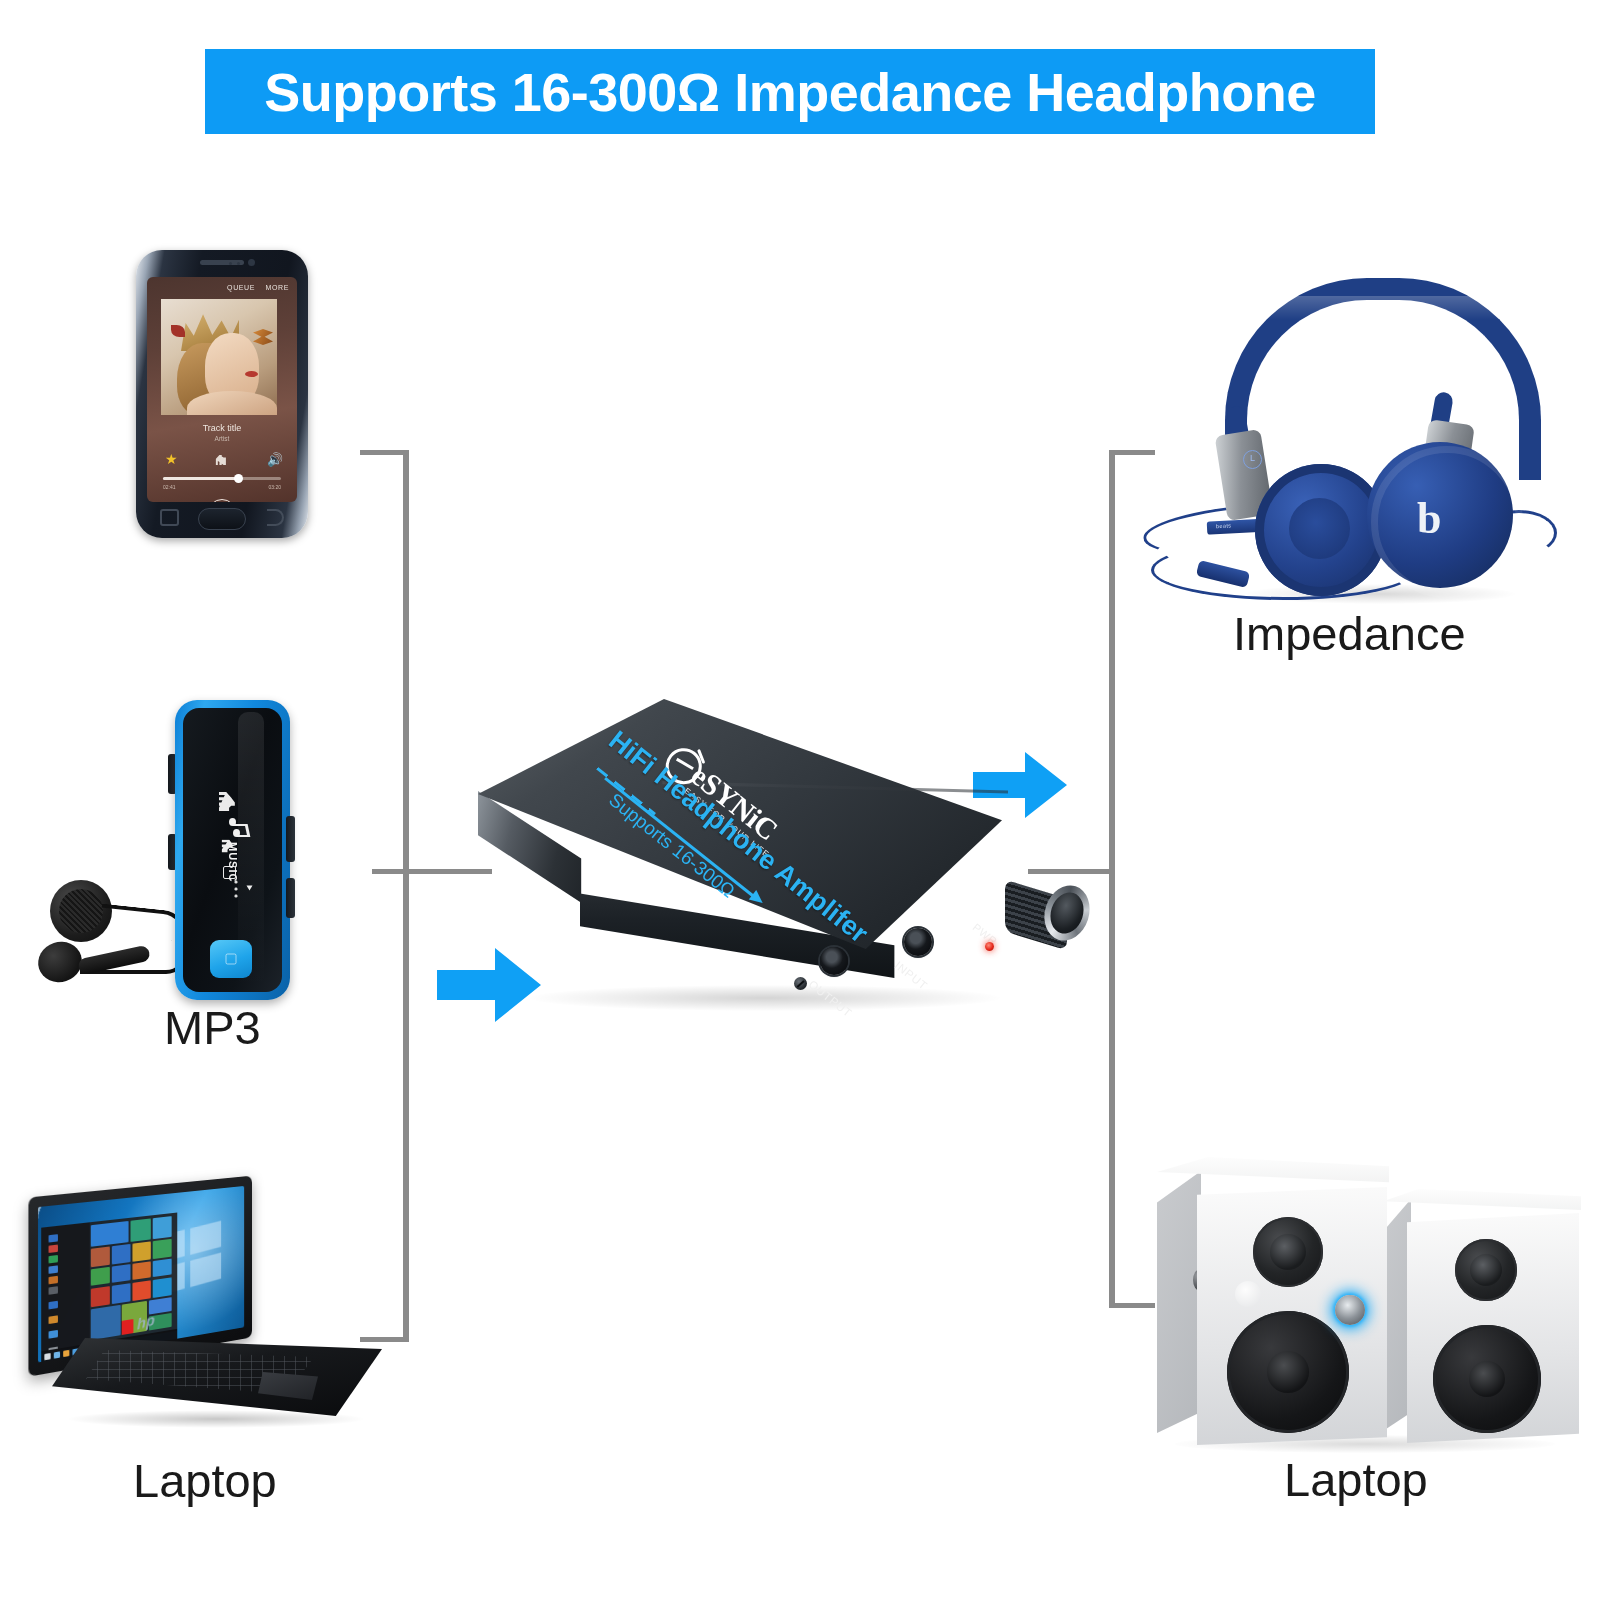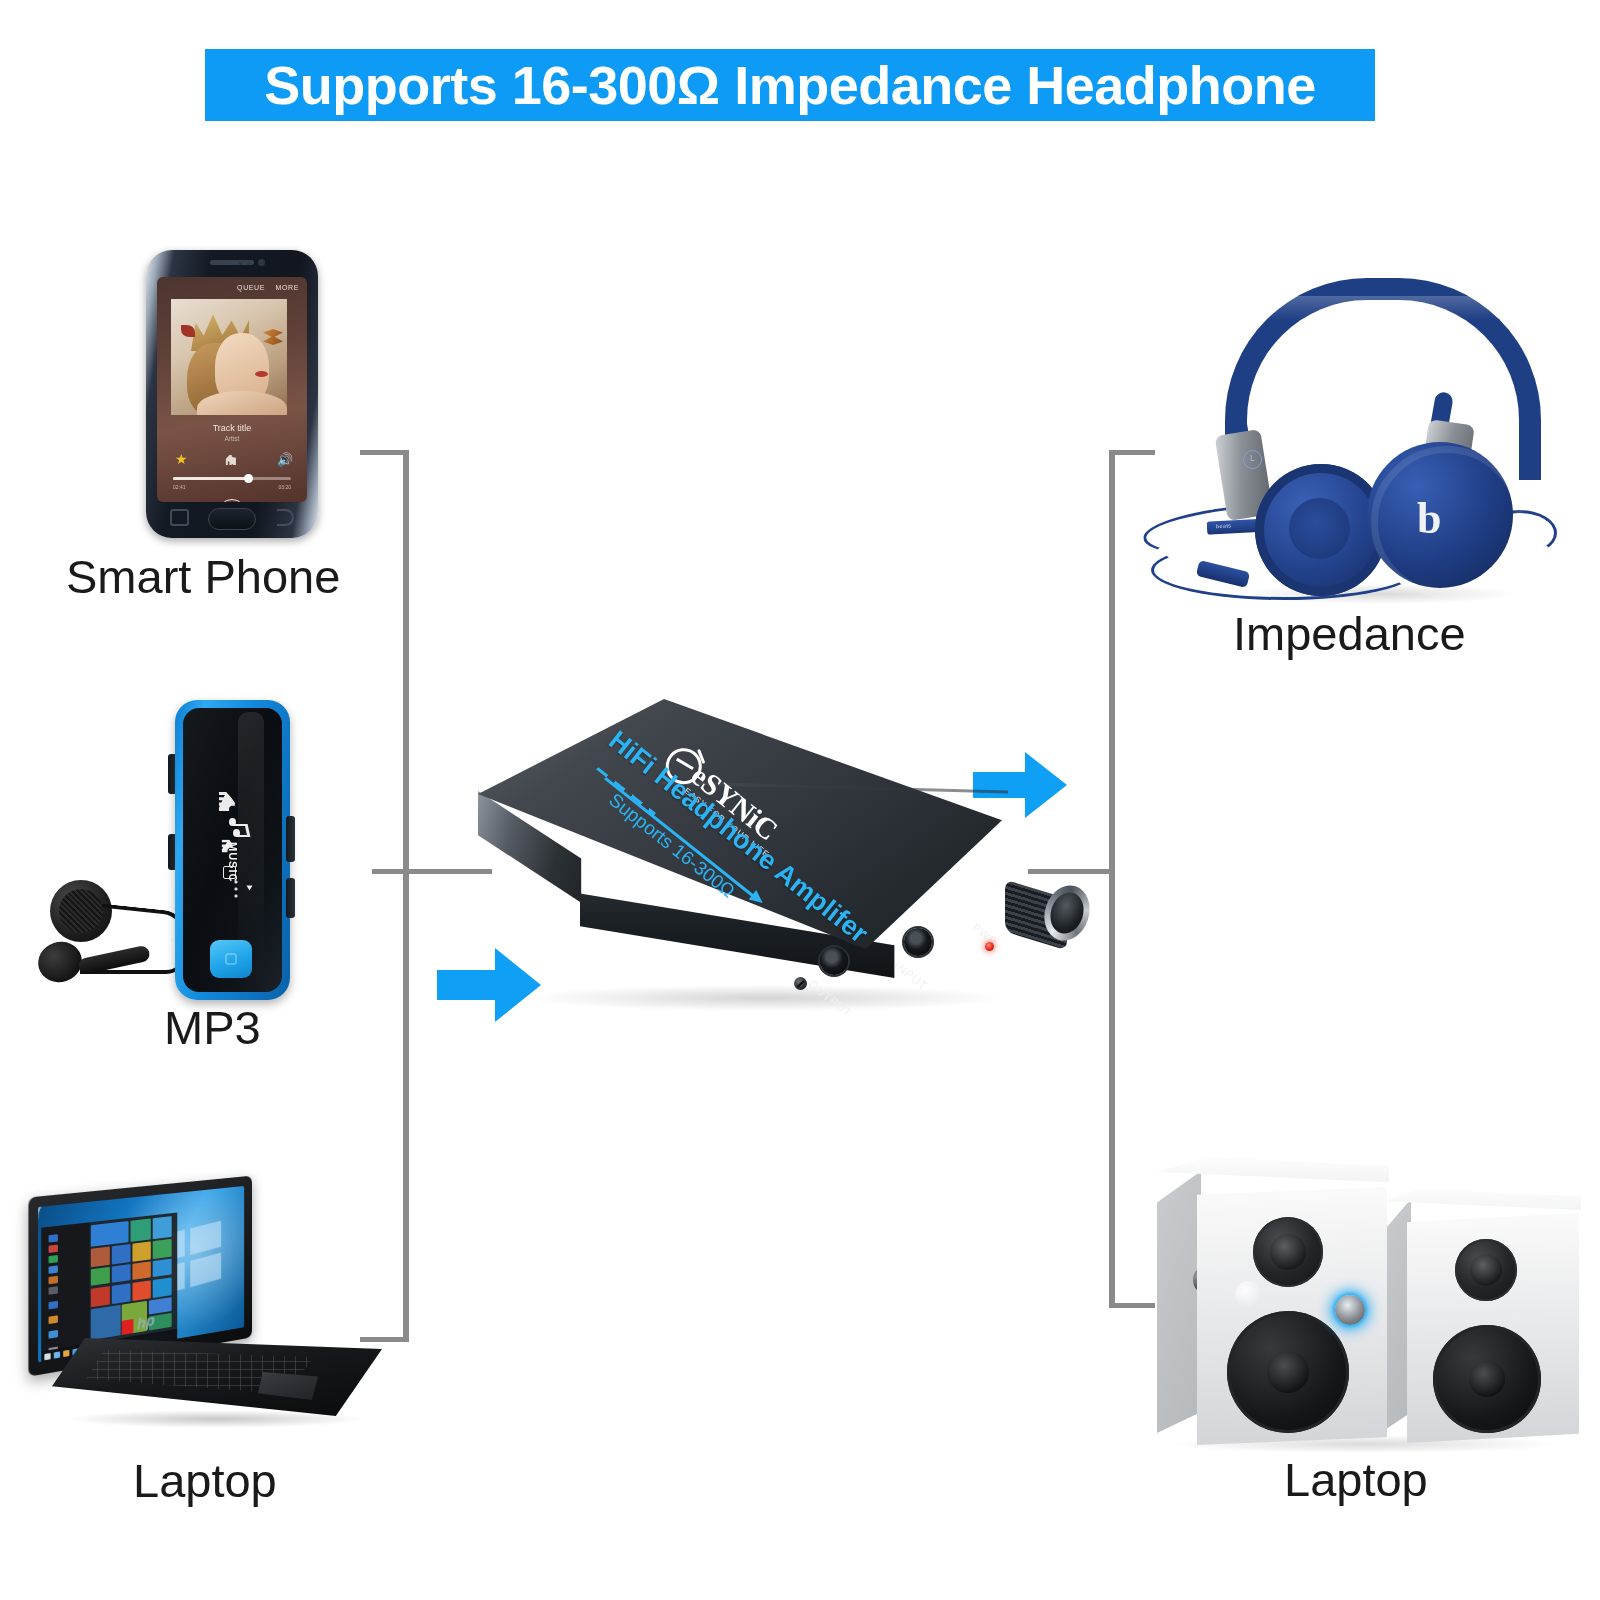--- a/index.html
+++ b/index.html
@@ -5,37 +5,37 @@
 <style>
   html,body{margin:0;padding:0;background:#ffffff;}
   body{width:1600px;height:1600px;position:relative;overflow:hidden;
        font-family:"Liberation Sans","DejaVu Sans",sans-serif;}
   .stage{position:absolute;inset:0;width:1600px;height:1600px;}
 
   
   .banner{position:absolute;background:#0D9BF5;color:#ffffff;
           display:flex;align-items:center;justify-content:center;
           font-weight:bold;letter-spacing:-0.5px;white-space:nowrap;}
-  #banner1{left:205px;top:49px;width:1170px;height:72px;font-size:54px;}
+  #banner1{left:205px;top:49px;width:1170px;height:85px;font-size:54px;}
   #banner2{left:334px;top:148px;width:910px;height:74px;font-size:51px;}
 
   
   .caption{position:absolute;color:#1a1a1a;font-size:47px;font-weight:400;
            white-space:nowrap;font-family:"Liberation Sans","DejaVu Sans",sans-serif;}
 
   
   .line{position:absolute;background:#8a8a8a;}
   .vline{width:6px;}
   .hline{height:5px;}
 
   
   .arrow{position:absolute;}
 
   
-  #phone{position:absolute;left:146px;top:250px;width:172px;height:288px;}
+  #phone{position:absolute;left:136px;top:250px;width:172px;height:288px;}
   .ph-body{position:absolute;inset:0;border-radius:26px;
     background:linear-gradient(100deg,#e9edf2 0%,#9aa6b5 6%,#2b3442 13%,
                #141a24 30%,#11161f 70%,#2b3442 88%,#97a3b2 95%,#e9edf2 100%);
     box-shadow:0 3px 9px rgba(0,0,0,.35);}
   .ph-screen{position:absolute;left:11px;top:27px;right:11px;bottom:36px;
     border-radius:6px;overflow:hidden;
     background:linear-gradient(170deg,#4d352f 0%,#5e4038 30%,#7a5347 62%,#53332b 100%);}
   .ph-top{position:absolute;left:0;top:0;width:100%;height:26px;}
   .ph-speaker{position:absolute;left:50%;top:10px;transform:translateX(-50%);
     width:44px;height:5px;border-radius:3px;background:#39424f;}
@@ -412,21 +412,20 @@
 
           <div class="ph-play"></div>
 
         </div>
       </div>
       <div class="ph-navl"></div>
       <div class="ph-home"></div>
       <div class="ph-navr"></div>
     </div>
   </div>
-  <div class="caption" style="left:66px;top:549px;">Smart Phone</div>
 
   <div id="mp3wrap">
     <div class="bud-big"></div>
     <div class="bud-sm"></div>
     <div class="mp3-cordA"></div>
     <div class="mp3-cordB"></div>
     <div class="mp3-clip"></div>
     <div class="mp3-sbtn mp3-sb1"></div>
     <div class="mp3-sbtn mp3-sb2"></div>
     <div class="mp3-body">

